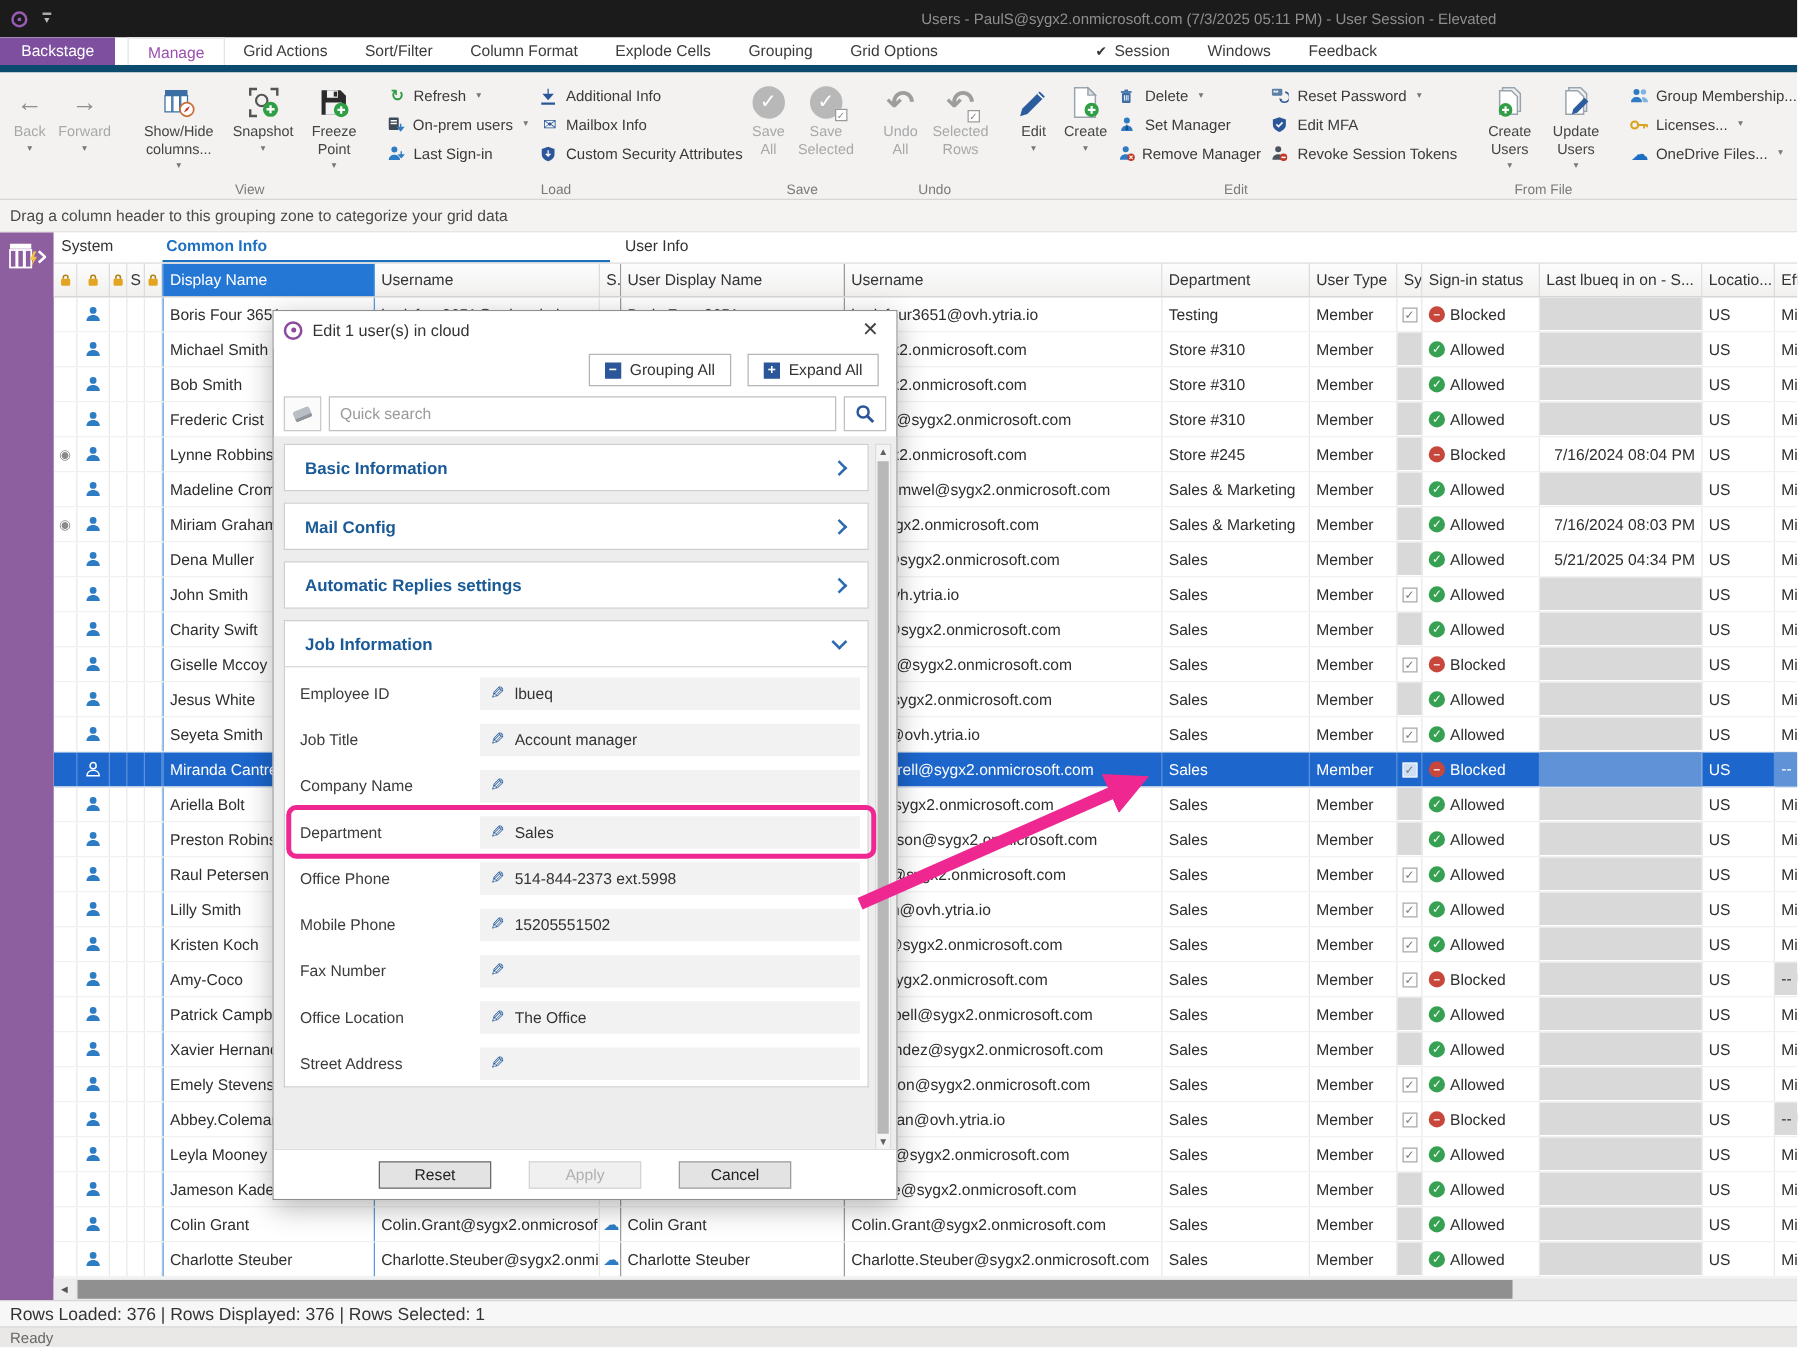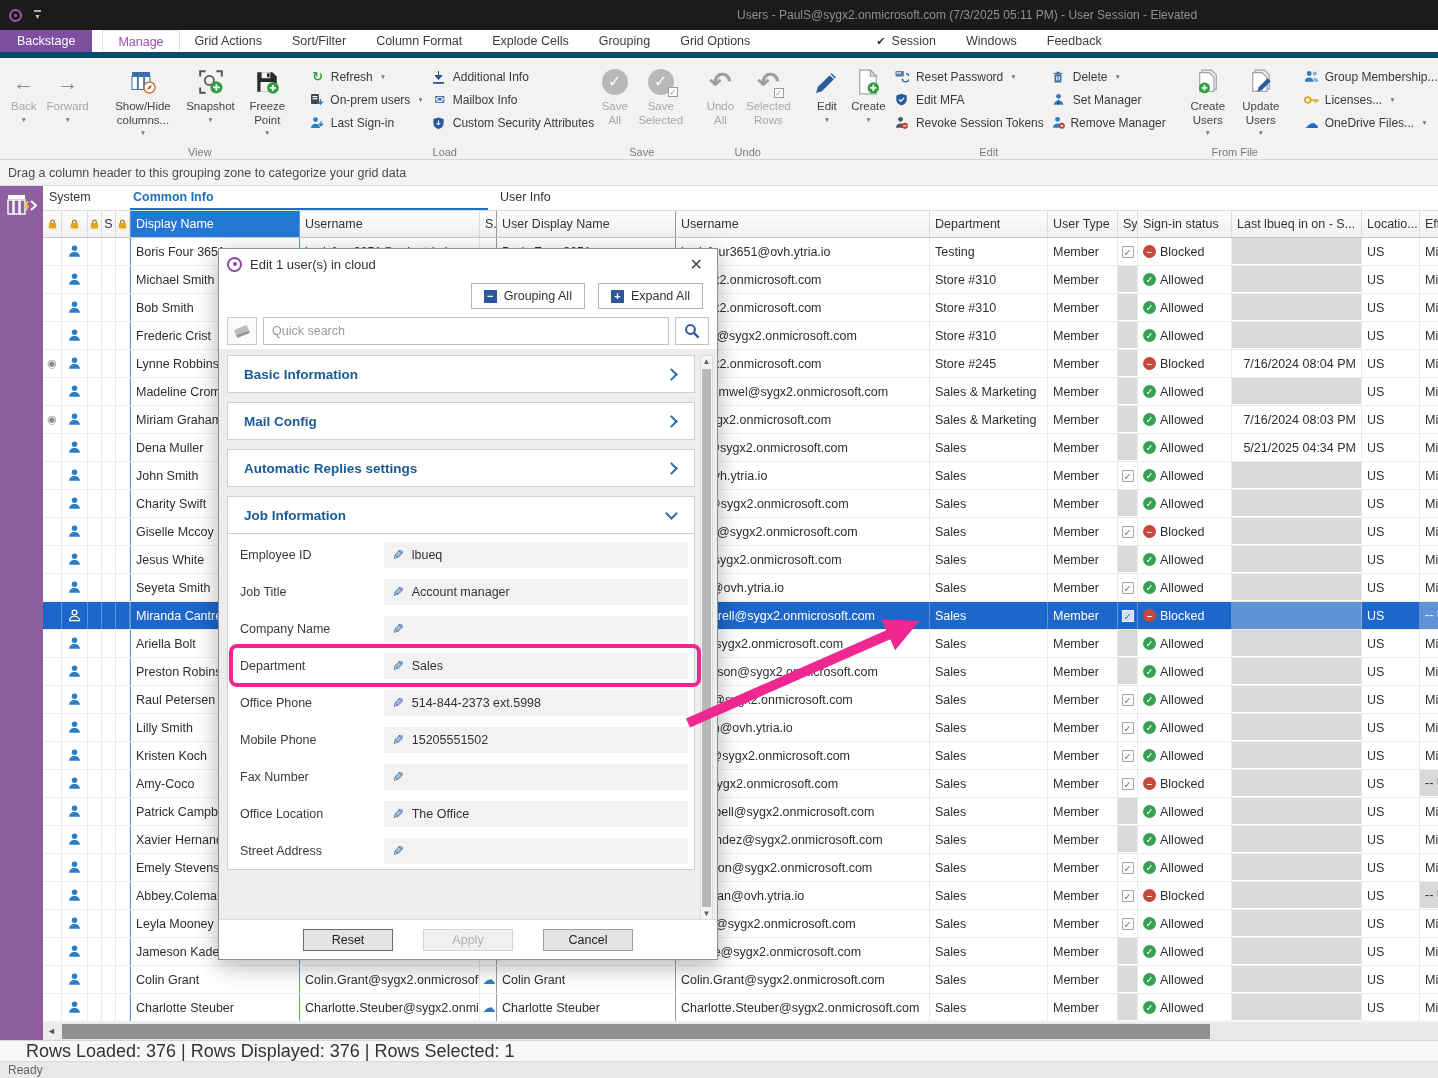--- a/index.html
+++ b/index.html
@@ -71,21 +71,21 @@
   .grow.sel .cbx{background:#cfe0f5;border-color:#eef3fa;}
   .radio-ic{color:#8a8a8a;font-size:11px;}
   .cloud{color:#2e7cc4;font-size:13px;margin-left:2px;}
   .flag-g{color:#2f9e44;font-weight:bold;font-size:13px;}
 
   
   .hscroll{position:absolute;left:43px;top:1022px;width:1395px;height:18px;background:#f0f0f0;display:flex;align-items:center;}
   .hs-btn{width:17px;height:17px;color:#555;font-size:9px;display:flex;align-items:center;justify-content:center;background:#ededed;}
   .hs-track{position:relative;flex:1;height:17px;background:#e9e9e9;}
   .hs-thumb{position:absolute;left:2px;top:1px;height:15px;width:1148px;background:#909090;}
-  .sb1{position:absolute;left:0;top:1040px;width:100%;height:21px;background:#f7f7f7;border-top:1px solid #d6d6d6;font-size:18px;color:#333;display:flex;align-items:center;padding-left:26px;}
+  .sb1{position:absolute;left:0;top:1040px;width:100%;height:21px;background:#f7f7f7;border-top:1px solid #d6d6d6;font-size:14px;color:#333;display:flex;align-items:center;padding-left:8px;}
   .sb2{position:absolute;left:0;top:1061px;width:100%;height:17px;background:#e9e8e7;border-top:1px solid #d9d9d9;font-size:12px;color:#666;display:flex;align-items:center;padding-left:8px;}
 
   
   .dialog{position:absolute;left:218px;top:248px;width:500px;height:712px;background:#fff;border:1px solid #8f8f8f;box-shadow:0 6px 22px rgba(0,0,0,.3);z-index:10;display:flex;flex-direction:column;}
   .dtitle{height:30px;display:flex;align-items:center;padding:0 8px;background:#fff;}
   .dtitle .dt{font-size:13px;color:#333;margin-left:8px;flex:1;}
   .dclose{font-size:16px;color:#444;padding:0 6px;}
   .dic{width:15px;height:15px;border:2px solid #8e4a9e;border-radius:50%;position:relative;flex:none;}
   .dic:after{content:"";position:absolute;left:3.5px;top:3.5px;width:4px;height:4px;border-radius:50%;background:#8e4a9e;}
   .dtools{height:34px;display:flex;justify-content:flex-end;align-items:center;gap:13px;padding:0 14px;}
@@ -318,20 +318,55 @@
           <svg width="24" height="26" viewBox="0 0 20 22">
               <path d="M3 1h9l5 5v15H3z" fill="#fff" stroke="#9aa4ad"></path>
               <path d="M12 1l5 5h-5z" fill="#dfe4e8" stroke="#9aa4ad"></path>
               <circle cx="14.5" cy="16" r="4.8" fill="#2f9e44"></circle>
               <path d="M14.5 13.4v5.2M11.9 16h5.2" stroke="#fff" stroke-width="1.5"></path>
             </svg>
         </div>
         <span>Create</span>
           <span class="dd">▼</span>
       </div>
+      <div class="rcol" style="width:122px;">
+        <div class="rbtn-sm">
+            <span class="mini-ic">
+              <svg width="12" height="14" viewBox="0 0 14 14">
+                <rect x="3" y="4" width="8" height="9.4" rx="1" fill="#3a6ea5"></rect>
+                <rect x="2" y="2.2" width="10" height="1.6" fill="#3a6ea5"></rect>
+                <rect x="5.3" y="0.8" width="3.4" height="1.6" fill="#3a6ea5"></rect>
+                <path d="M5.3 6v5M7 6v5M8.7 6v5" stroke="#fff" stroke-width=".9"></path>
+              </svg>
+            </span>
+            <span>Delete</span>
+            <span class="dd">▼</span>
+          </div>
+        <div class="rbtn-sm">
+            <span class="mini-ic">
+              <svg width="13" height="13" viewBox="0 0 14 14">
+                <circle cx="7" cy="3.6" r="2.6" fill="#2e7cc4"></circle>
+                <path d="M2 12.6c0-2.8 2.2-4.6 5-4.6s5 1.8 5 4.6z" fill="#2e7cc4"></path>
+                <path d="M7 6.4l-1.4 4.6L7 12.6l1.4-1.6z" fill="#1b4e7e"></path>
+              </svg>
+            </span>
+            <span>Set Manager</span>
+          </div>
+        <div class="rbtn-sm">
+            <span class="mini-ic">
+              <svg width="13" height="13" viewBox="0 0 14 14">
+                <circle cx="6" cy="3.6" r="2.6" fill="#2e7cc4"></circle>
+                <path d="M1 12.6c0-2.8 2.2-4.6 5-4.6s5 1.8 5 4.6z" fill="#2e7cc4"></path>
+                <circle cx="10.6" cy="10.6" r="3.2" fill="#c0392b"></circle>
+                <path d="M9.2 9.2l2.8 2.8M12 9.2l-2.8 2.8" stroke="#fff" stroke-width="1"></path>
+              </svg>
+            </span>
+            <span>Remove Manager</span>
+          </div>
+      </div>
       <div class="rcol">
         <div class="rbtn-sm">
             <span class="mini-ic">
               <svg width="14" height="13" viewBox="0 0 15 14">
                 <rect x="0.5" y="1" width="9" height="6" rx="1" fill="#5b7fa6"></rect>
                 <text x="1.6" y="6.4" font-size="6" fill="#fff" font-weight="bold">**</text>
                 <path d="M12 4a4.4 4.4 0 11-4.3 6.8" stroke="#2b579a" fill="none" stroke-width="1.4"></path>
                 <path d="M6.6 9.2l1.1 1.9 2-.9z" fill="#2b579a"></path>
               </svg>
             </span>
@@ -350,55 +385,20 @@
         <div class="rbtn-sm">
             <span class="mini-ic">
               <svg width="13" height="13" viewBox="0 0 14 14">
                 <circle cx="6" cy="3.6" r="2.6" fill="#4a5560"></circle>
                 <path d="M1 12.6c0-2.8 2.2-4.6 5-4.6s5 1.8 5 4.6z" fill="#4a5560"></path>
                 <circle cx="10.6" cy="10.6" r="3.3" fill="#c0392b"></circle>
                 <rect x="8.8" y="10" width="3.6" height="1.3" fill="#fff"></rect>
               </svg>
             </span>
             <span>Revoke Session Tokens</span>
-          </div>
-      </div>
-      <div class="rcol" style="width:122px;">
-        <div class="rbtn-sm">
-            <span class="mini-ic">
-              <svg width="12" height="14" viewBox="0 0 14 14">
-                <rect x="3" y="4" width="8" height="9.4" rx="1" fill="#3a6ea5"></rect>
-                <rect x="2" y="2.2" width="10" height="1.6" fill="#3a6ea5"></rect>
-                <rect x="5.3" y="0.8" width="3.4" height="1.6" fill="#3a6ea5"></rect>
-                <path d="M5.3 6v5M7 6v5M8.7 6v5" stroke="#fff" stroke-width=".9"></path>
-              </svg>
-            </span>
-            <span>Delete</span>
-            <span class="dd">▼</span>
-          </div>
-        <div class="rbtn-sm">
-            <span class="mini-ic">
-              <svg width="13" height="13" viewBox="0 0 14 14">
-                <circle cx="7" cy="3.6" r="2.6" fill="#2e7cc4"></circle>
-                <path d="M2 12.6c0-2.8 2.2-4.6 5-4.6s5 1.8 5 4.6z" fill="#2e7cc4"></path>
-                <path d="M7 6.4l-1.4 4.6L7 12.6l1.4-1.6z" fill="#1b4e7e"></path>
-              </svg>
-            </span>
-            <span>Set Manager</span>
-          </div>
-        <div class="rbtn-sm">
-            <span class="mini-ic">
-              <svg width="13" height="13" viewBox="0 0 14 14">
-                <circle cx="6" cy="3.6" r="2.6" fill="#2e7cc4"></circle>
-                <path d="M1 12.6c0-2.8 2.2-4.6 5-4.6s5 1.8 5 4.6z" fill="#2e7cc4"></path>
-                <circle cx="10.6" cy="10.6" r="3.2" fill="#c0392b"></circle>
-                <path d="M9.2 9.2l2.8 2.8M12 9.2l-2.8 2.8" stroke="#fff" stroke-width="1"></path>
-              </svg>
-            </span>
-            <span>Remove Manager</span>
           </div>
       </div>
       <div class="rgl">Edit</div>
     </div>
     <div class="rsep"></div>
     <div class="rgroup" style="width:118px;">
       <div class="rbtn-lg" style="width:54px;">
         <div class="icw">
           <svg width="26" height="26" viewBox="0 0 22 22">
               <path d="M6 1h8l4 4v12H6z" fill="#eef1f3" stroke="#9aa4ad"></path>

